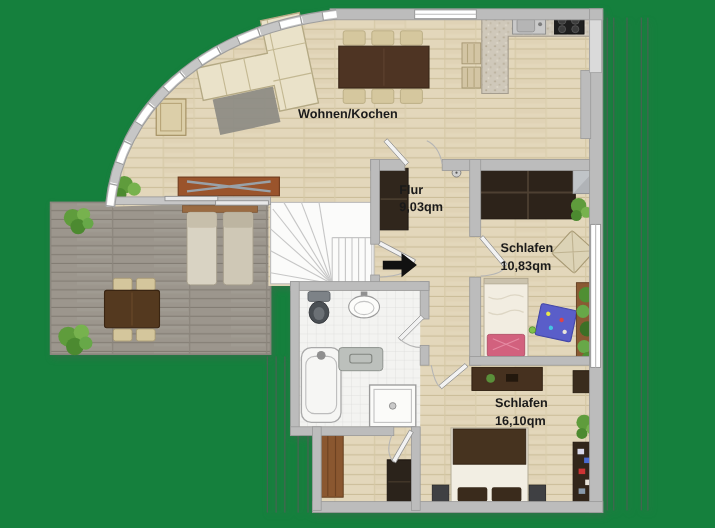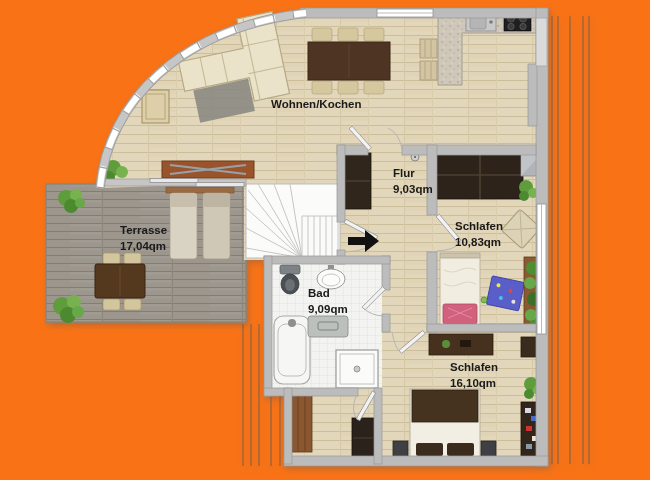--- a/index.html
+++ b/index.html
@@ -1,24 +1,24 @@
 <!DOCTYPE html>
 <html><head>
 <meta charset="utf-8">
 <style>
   html,body{margin:0;padding:0;background:#ffffff;}
-  .canvas{position:relative;width:650px;height:480px;background:#f97316;overflow:hidden;
+  .canvas{position:relative;width:650px;height:480px;background:#15803d;overflow:hidden;
           font-family:"Liberation Sans",sans-serif;}
   .plan-svg{position:absolute;left:0;top:0;filter:drop-shadow(2px 3px 3px rgba(90,90,90,.35));}
   .room-label{position:absolute;z-index:5;font-weight:bold;font-size:11.5px;line-height:1.42;
               color:#1a1a1a;white-space:nowrap;}
   .room-label span{display:block;}
   .lbl-wohnen{left:271px;top:96px}
   .lbl-terrasse{left:120px;top:222px}
-  .lbl-flur{left:393px;top:165px}
+  .lbl-flur{left:363px;top:165px}
   .lbl-schlafen1{left:455px;top:218px}
   .lbl-bad{left:308px;top:285px}
   .lbl-schlafen2{left:450px;top:359px}
   .lbl-abstell{left:315px;top:401px}
 </style>
 </head>
 <body>
 
 <div class="canvas">
 
@@ -358,34 +358,26 @@
     <rect x="372" y="392" width="4" height="32" fill="#f2f2f2" stroke="#8f8f8f" stroke-width="0.7" transform="rotate(30 374 392)"></rect>
     <path d="M356,396 Q350,412 358,420" stroke="#b5b5b5" stroke-width="1" fill="none"></path>
   </g>
 
   <polygon points="348,237 365,237 365,230 379,241 365,252 365,245 348,245" fill="#111111"></polygon>
 </svg>
 
 <div class="room-label lbl-wohnen">
   <span>Wohnen/Kochen</span>
 </div>
-<div class="room-label lbl-terrasse">
-  <span>Terrasse</span>
-  <span>17,04qm</span>
-</div>
 <div class="room-label lbl-flur">
   <span>Flur</span>
   <span>9,03qm</span>
 </div>
 <div class="room-label lbl-schlafen1">
   <span>Schlafen</span>
   <span>10,83qm</span>
 </div>
-<div class="room-label lbl-bad">
-  <span>Bad</span>
-  <span>9,09qm</span>
-</div>
 <div class="room-label lbl-schlafen2">
   <span>Schlafen</span>
   <span>16,10qm</span>
 </div>
 
 </div>
 
 </body></html>

